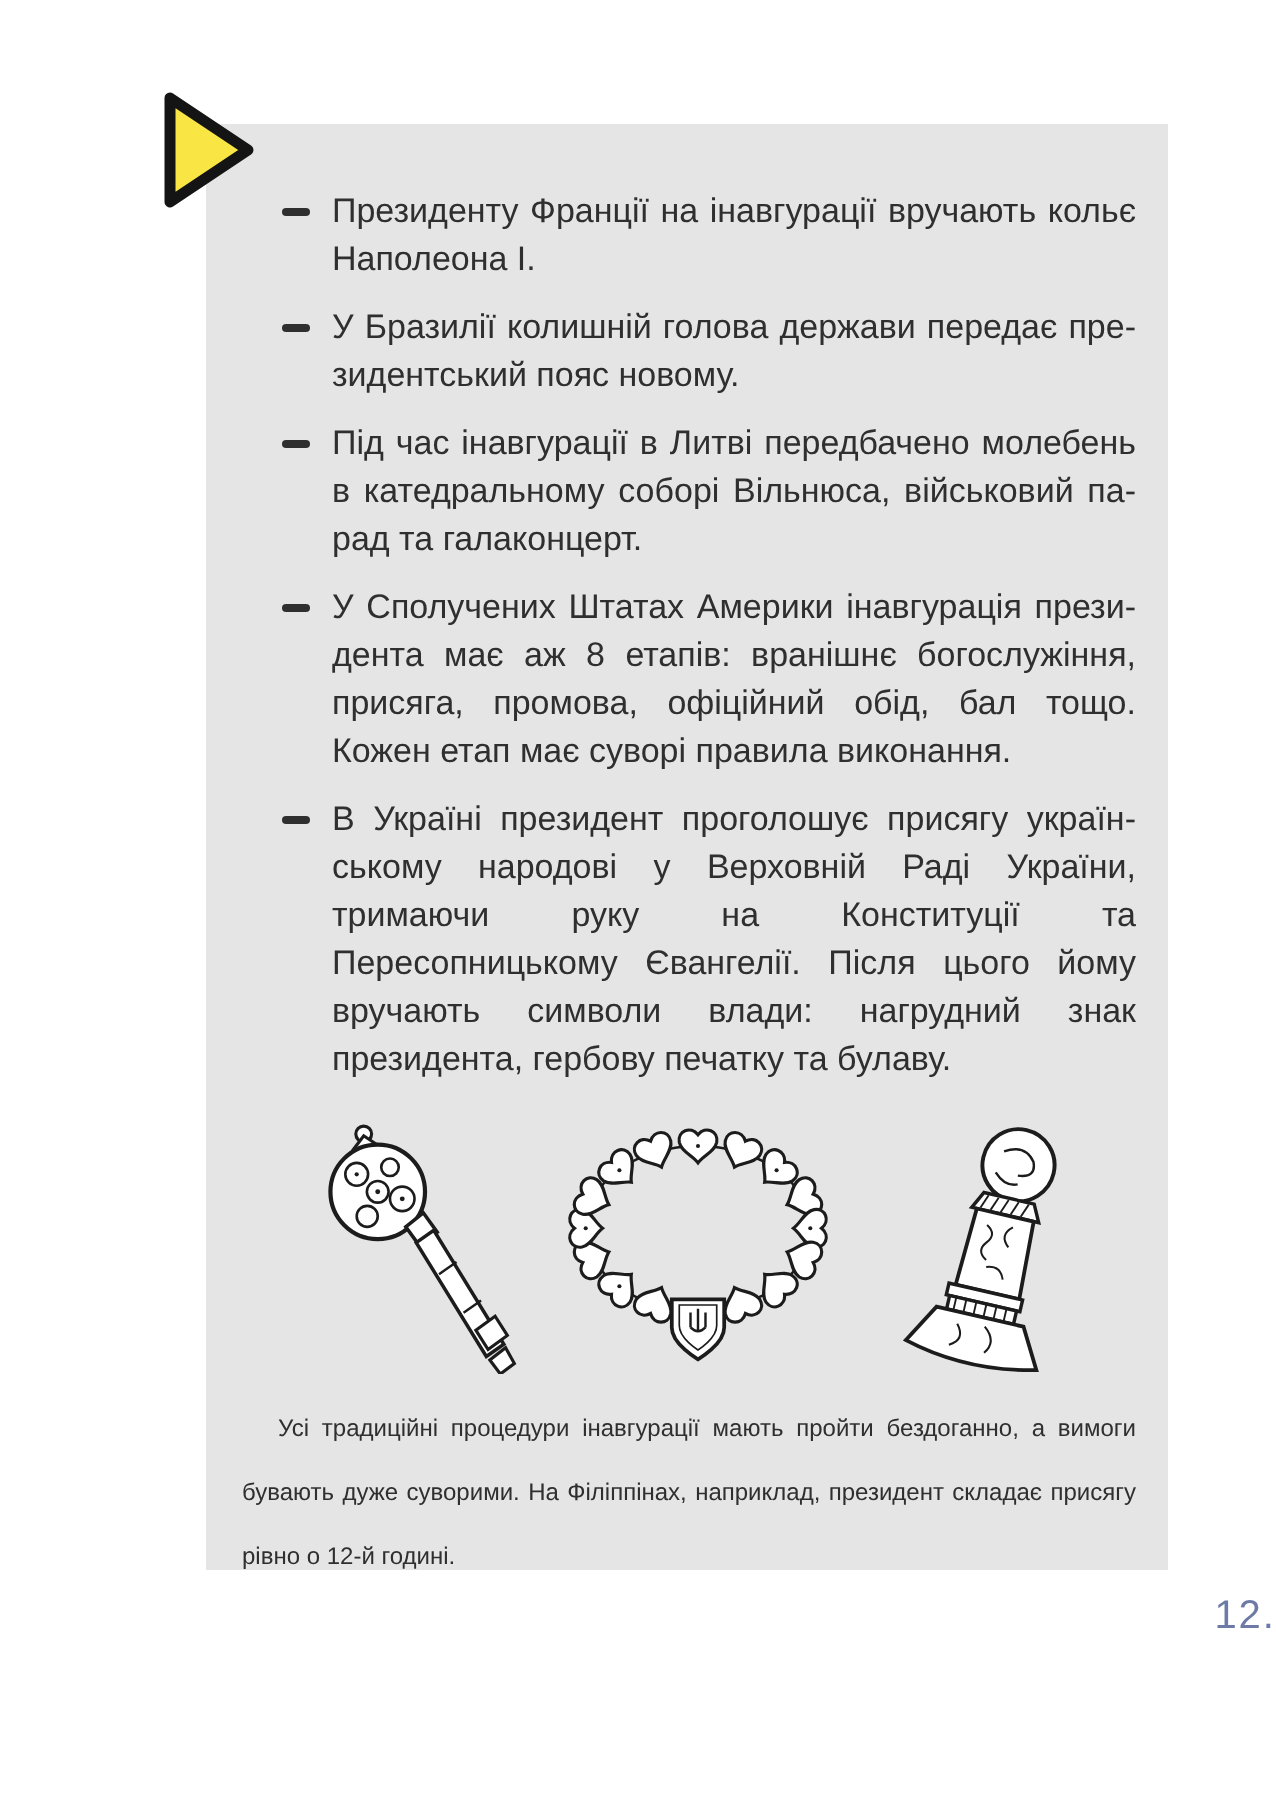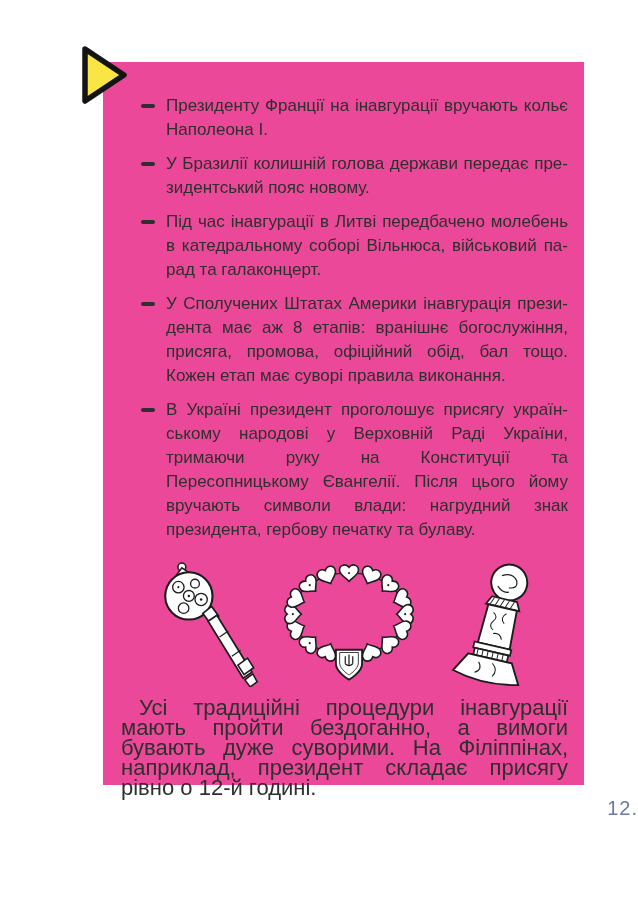--- a/index.html
+++ b/index.html
@@ -2,38 +2,38 @@
 <html><head>
 <meta charset="utf-8">
 <style>
   html,body{margin:0;padding:0;}
   body{
     width:638px;height:900px;position:relative;background:#ffffff;
     font-family:"Liberation Sans",sans-serif;overflow:hidden;
   }
   .panel{
     position:absolute;left:103px;top:62px;width:481px;height:723px;
-    background:#ec4899;box-sizing:border-box;padding:32px 16px 0 18px;
+    background:#e5e5e5;box-sizing:border-box;padding:32px 16px 0 18px;
   }
   .bullets{list-style:none;margin:0;padding:0 0 0 20px;}
   .bullets li{
     position:relative;padding-left:25px;margin:0 0 10px 0;
     font-size:17px;line-height:24px;color:#2f2f2f;text-align:justify;
   }
   .dash{
     position:absolute;left:0;top:10px;width:14px;height:3.5px;
     background:#2f2f2f;border-radius:2px;
   }
   .art-row{
     display:flex;justify-content:space-between;align-items:center;
     padding:4px 18px 0 24px;height:134px;
   }
   .art-row svg{display:block;}
   .closing{
-    margin:8px 0 0 0;font-size:22px;line-height:20px;color:#2f2f2f;
+    margin:8px 0 0 0;font-size:12px;line-height:32px;color:#2f2f2f;
     text-align:justify;text-indent:18px;
   }
   .marker{position:absolute;left:81px;top:44px;}
   .pagenum{
     position:absolute;left:0;top:797px;width:100%;text-align:right;
     font-size:20px;letter-spacing:1px;color:#6d7aa6;font-weight:500;
   }
   .ink{stroke:#1c1c1c;}
 </style>
 </head>

